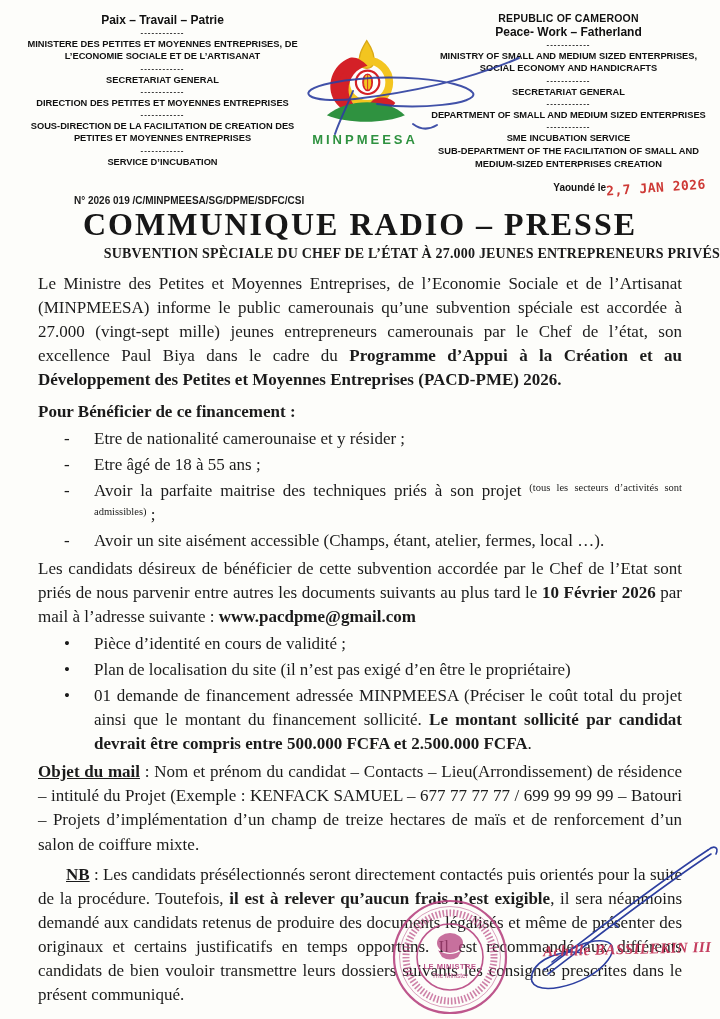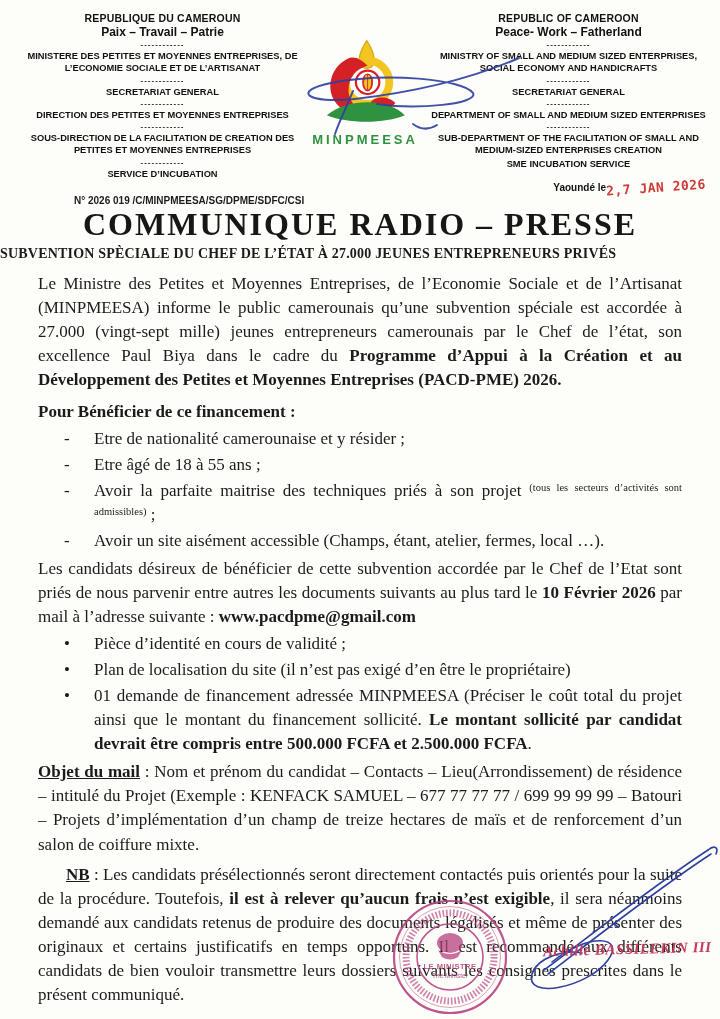--- a/index.html
+++ b/index.html
@@ -25,21 +25,21 @@
                font-weight:bold; font-size:10px; padding-right:4px; }
   .stamp-date { color:#ce3a36; font-family:"DejaVu Sans Mono", monospace; font-weight:bold;
                 font-size:13px; letter-spacing:.5px; display:inline-block; transform:rotate(-4deg);
                 white-space:nowrap; }
   .ref-line { font-family:"Liberation Sans", sans-serif; font-weight:bold; font-size:10px;
               margin:0 0 0 64px;padding-left:10px; }
   .scribble-top { position:absolute; left:235px; top:28px; pointer-events:none; }
   
   .doc-title { text-align:center; font-size:32px; font-weight:bold; letter-spacing:2px;
                color:#171717; }
-  .doc-subtitle { text-align:left; font-size:14px; font-weight:bold; letter-spacing:.2px;
+  .doc-subtitle { text-align:right; font-size:14px; font-weight:bold; letter-spacing:.2px;
                   margin-top:3px; }
   
   .body-block { margin:10px 38px 0 38px; font-size:17px; line-height:1.42; text-align:justify; }
   .para { margin-top:4px; }
   b.seg { font-weight:bold; }
   .criteria-heading { font-weight:bold; margin-top:8px; text-align:left; }
   .list-row { display:flex; margin-top:2px; }
   .list-row .marker { width:30px; padding-left:26px; flex:0 0 56px; }
   .list-row .li-text { flex:1; text-align:justify; }
   .small-note { font-size:10.5px; position:relative; top:-5px; line-height:1; }
@@ -51,21 +51,20 @@
                  transform:rotate(-1.5deg); white-space:nowrap; }
 </style>
 </head>
 <body>
 
 <div class="page">
 
   <div class="letterhead">
 
     <div class="lh-col lh-left">
-      <div class="lh-country">REPUBLIQUE DU CAMEROUN</div>
       <div class="lh-motto">Paix – Travail – Patrie</div>
       <div class="lh-sep">------------</div>
       <div class="lh-item">MINISTERE DES PETITES ET MOYENNES ENTREPRISES, DE L’ECONOMIE SOCIALE ET DE L’ARTISANAT</div>
       <div class="lh-sep">------------</div>
       <div class="lh-item">SECRETARIAT GENERAL</div>
       <div class="lh-sep">------------</div>
       <div class="lh-item">DIRECTION DES PETITES ET MOYENNES ENTREPRISES</div>
       <div class="lh-sep">------------</div>
       <div class="lh-item">SOUS-DIRECTION DE LA FACILITATION DE CREATION DES PETITES ET MOYENNES ENTREPRISES</div>
       <div class="lh-sep">------------</div>
@@ -96,22 +95,22 @@
     <div class="lh-col lh-right">
       <div class="lh-country">REPUBLIC OF CAMEROON</div>
       <div class="lh-motto">Peace- Work – Fatherland</div>
       <div class="lh-sep">------------</div>
       <div class="lh-item">MINISTRY OF SMALL AND MEDIUM SIZED ENTERPRISES, SOCIAL ECONOMY AND HANDICRAFTS</div>
       <div class="lh-sep">------------</div>
       <div class="lh-item">SECRETARIAT GENERAL</div>
       <div class="lh-sep">------------</div>
       <div class="lh-item">DEPARTMENT OF SMALL AND MEDIUM SIZED ENTERPRISES</div>
       <div class="lh-sep">------------</div>
+      <div class="lh-item">SME INCUBATION SERVICE</div>
       <div class="lh-item">SUB-DEPARTMENT OF THE FACILITATION OF SMALL AND MEDIUM-SIZED ENTERPRISES CREATION</div>
-      <div class="lh-item">SME INCUBATION SERVICE</div>
       <div class="date-line">
         <span>Yaoundé le</span>
         <span class="stamp-date">2,7 JAN 2026</span>
       </div>
     </div>
   </div>
 
   <svg class="scribble-top" width="290" height="115" viewBox="0 0 290 115">
     <g fill="none" stroke="#2d3fa0" stroke-width="2" stroke-linecap="round" opacity="0.9">
       <path d="M284 30 C238 50 180 64 120 71 C72 76 56 63 96 55 C150 44 228 51 238 65 C244 76 182 82 142 76"></path>

